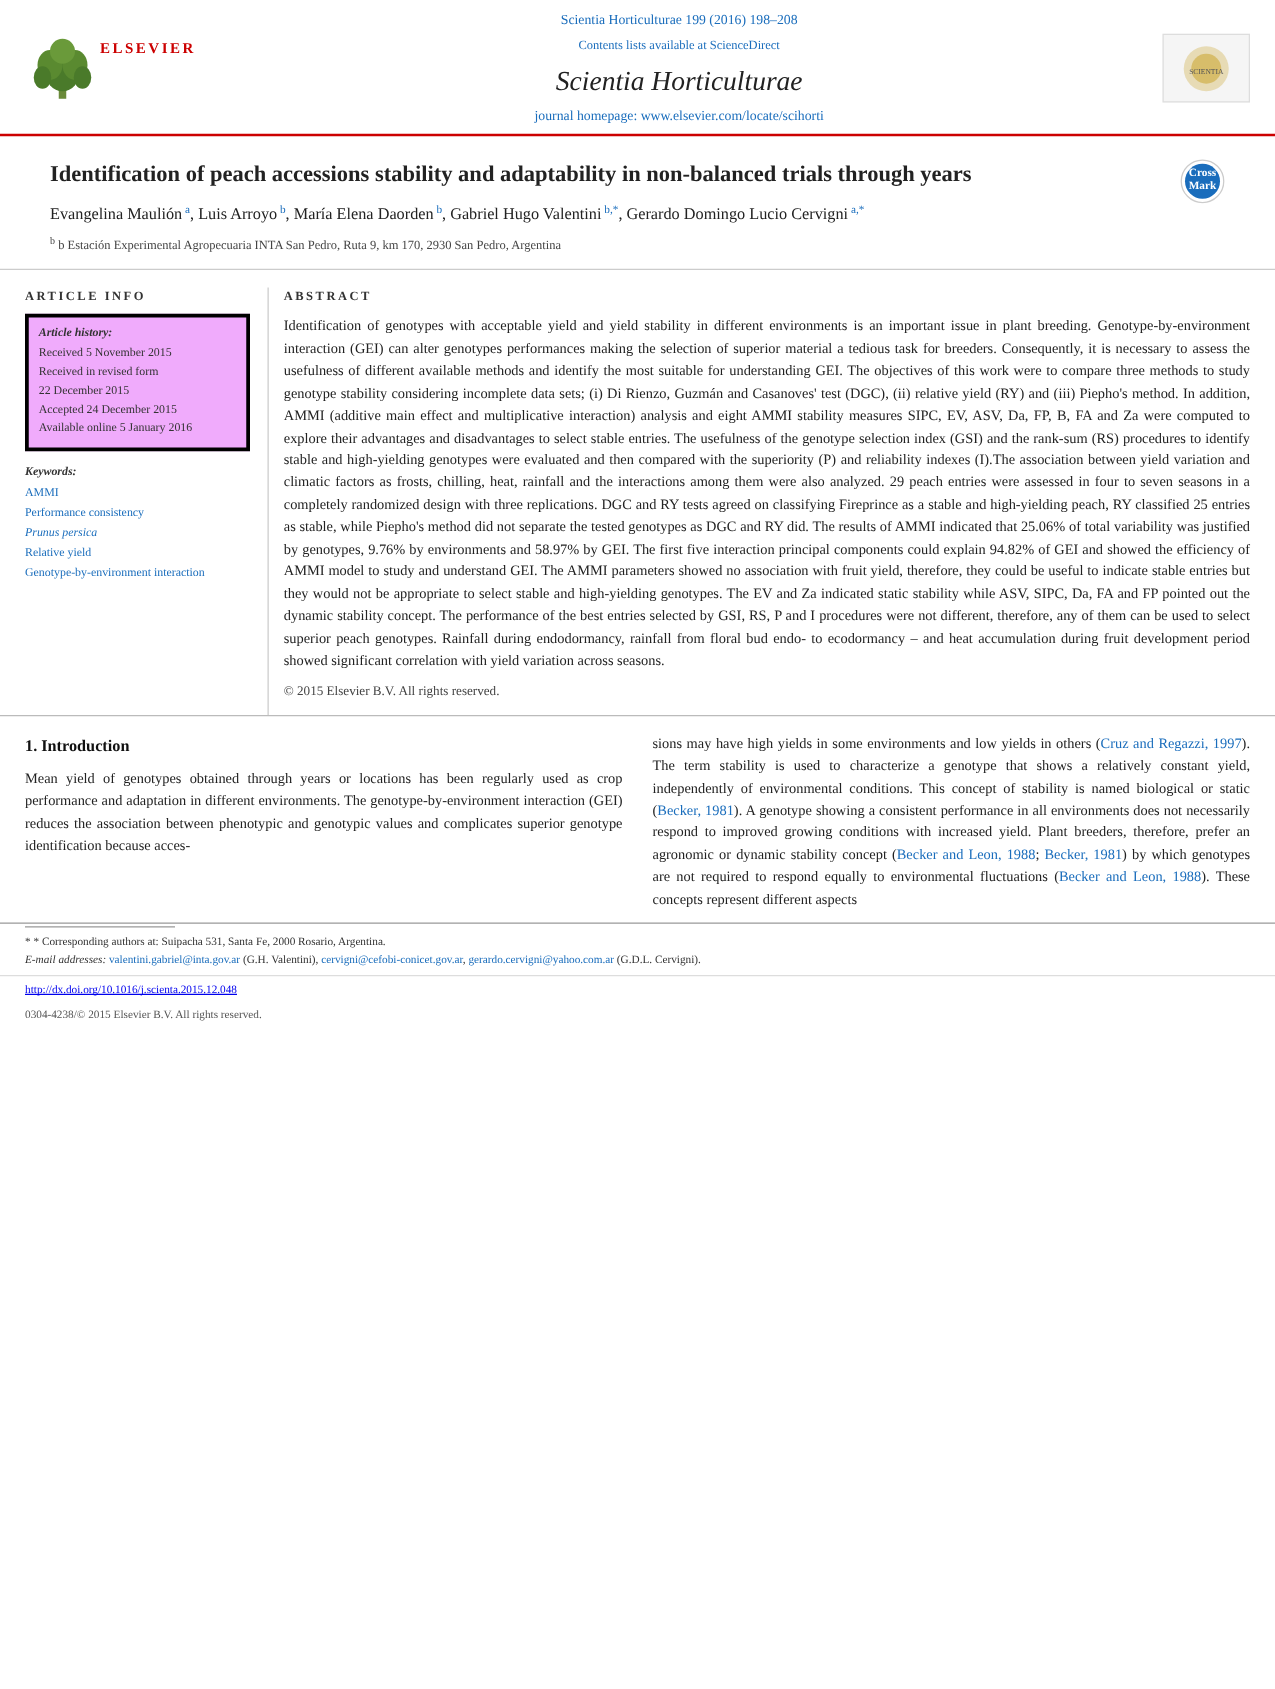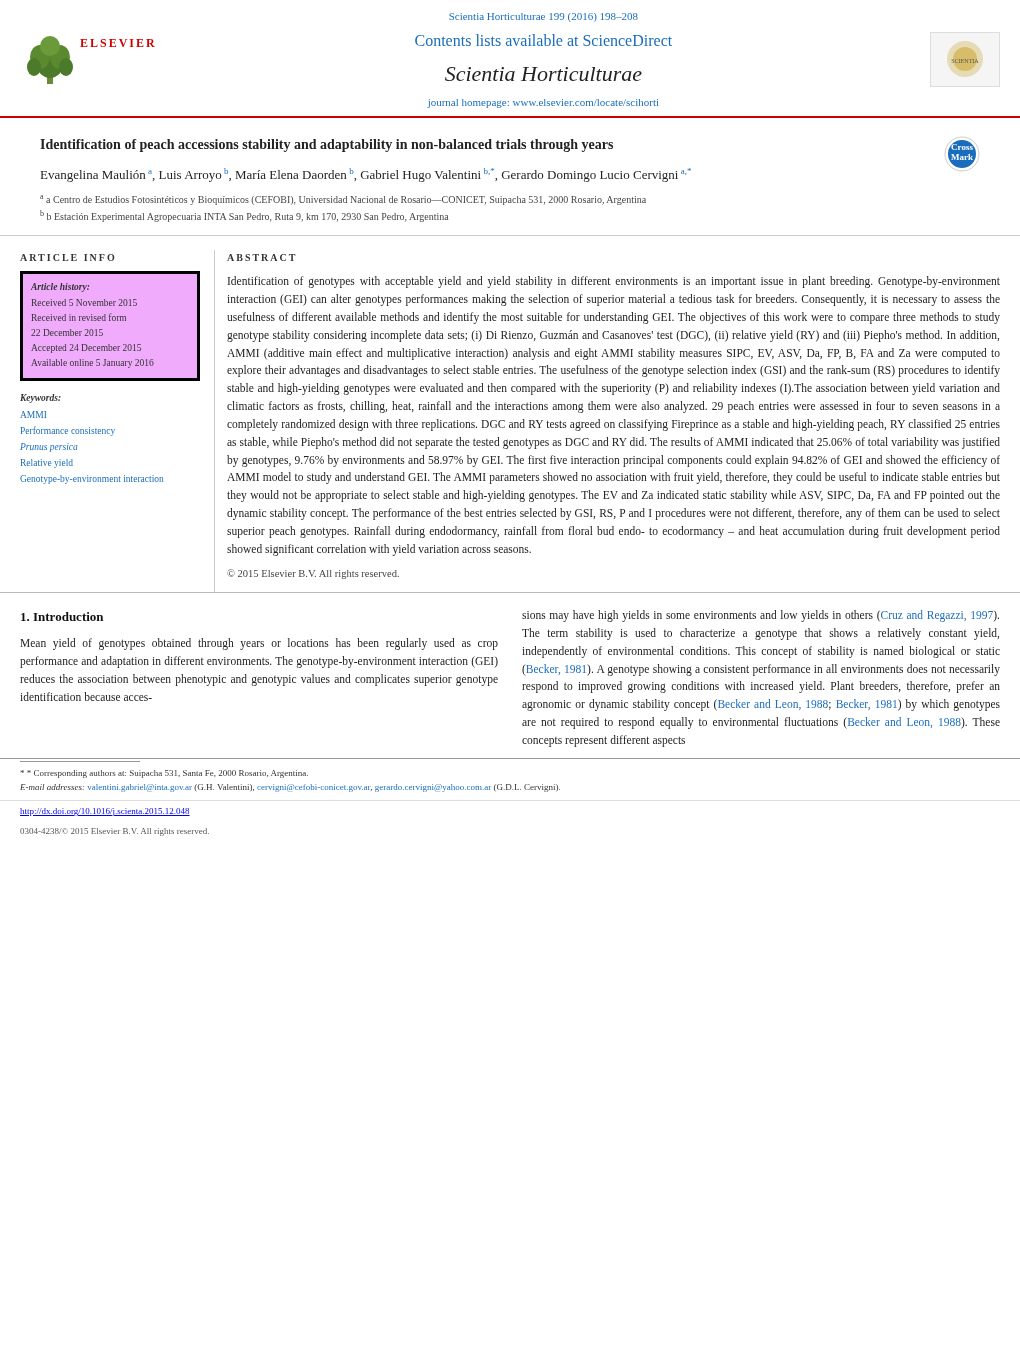--- a/index.html
+++ b/index.html
@@ -41,21 +41,21 @@
     .journal-center {
       text-align: center;
       flex: 1;
     }
     .journal-doi-line {
       font-size: 11px;
       color: #1a6dbc;
       margin-bottom: 4px;
     }
     .journal-sciencedirect-line {
-      font-size: 16px;
+      font-size: 10px;
       color: #555;
       margin-bottom: 2px;
     }
     .journal-sciencedirect-line span {
       color: #1a6dbc;
     }
     .journal-name {
       font-size: 22px;
       font-style: italic;
       color: #222;
@@ -88,21 +88,21 @@
       padding: 18px 40px 10px 40px;
       border-bottom: 1px solid #ccc;
       display: flex;
       align-items: flex-start;
       gap: 10px;
     }
     .article-title-text {
       flex: 1;
     }
     .article-title-text h1 {
-      font-size: 14px;
+      font-size: 18px;
       font-weight: bold;
       color: #222;
       line-height: 1.35;
       margin-bottom: 10px;
     }
     .authors-line {
       font-size: 13px;
       color: #222;
       margin-bottom: 4px;
     }
@@ -322,21 +322,20 @@
   <div class="article-title-text">
     <h1>Identification of peach accessions stability and adaptability in non-balanced trials through years</h1>
     <div class="authors-line">
       <span>Evangelina Maulión</span><sup> a</sup>,
       <span>Luis Arroyo</span><sup> b</sup>,
       <span>María Elena Daorden</span><sup> b</sup>,
       <span>Gabriel Hugo Valentini</span><sup> b,*</sup>,
       <span>Gerardo Domingo Lucio Cervigni</span><sup> a,*</sup>
     </div>
     <div class="affiliations">
-      <div><sup>a</sup> <span>a Centro de Estudios Fotosintéticos y Bioquímicos (CEFOBI), Universidad Nacional de Rosario—CONICET, Suipacha 531, 2000 Rosario, Argentina</span></div>
       <div><sup>b</sup> <span>b Estación Experimental Agropecuaria INTA San Pedro, Ruta 9, km 170, 2930 San Pedro, Argentina</span></div>
     </div>
   </div>
 
   <div class="crossmark-badge">
     <svg width="36" height="36" viewBox="0 0 36 36">
       <circle cx="18" cy="18" r="17" fill="#fff" stroke="#ccc" stroke-width="1"></circle>
       <circle cx="18" cy="18" r="14" fill="#1a6dbc"></circle>
       <text x="18" y="14" text-anchor="middle" font-size="9" fill="white" font-weight="bold">Cross</text>
       <text x="18" y="24" text-anchor="middle" font-size="9" fill="white" font-weight="bold">Mark</text>

